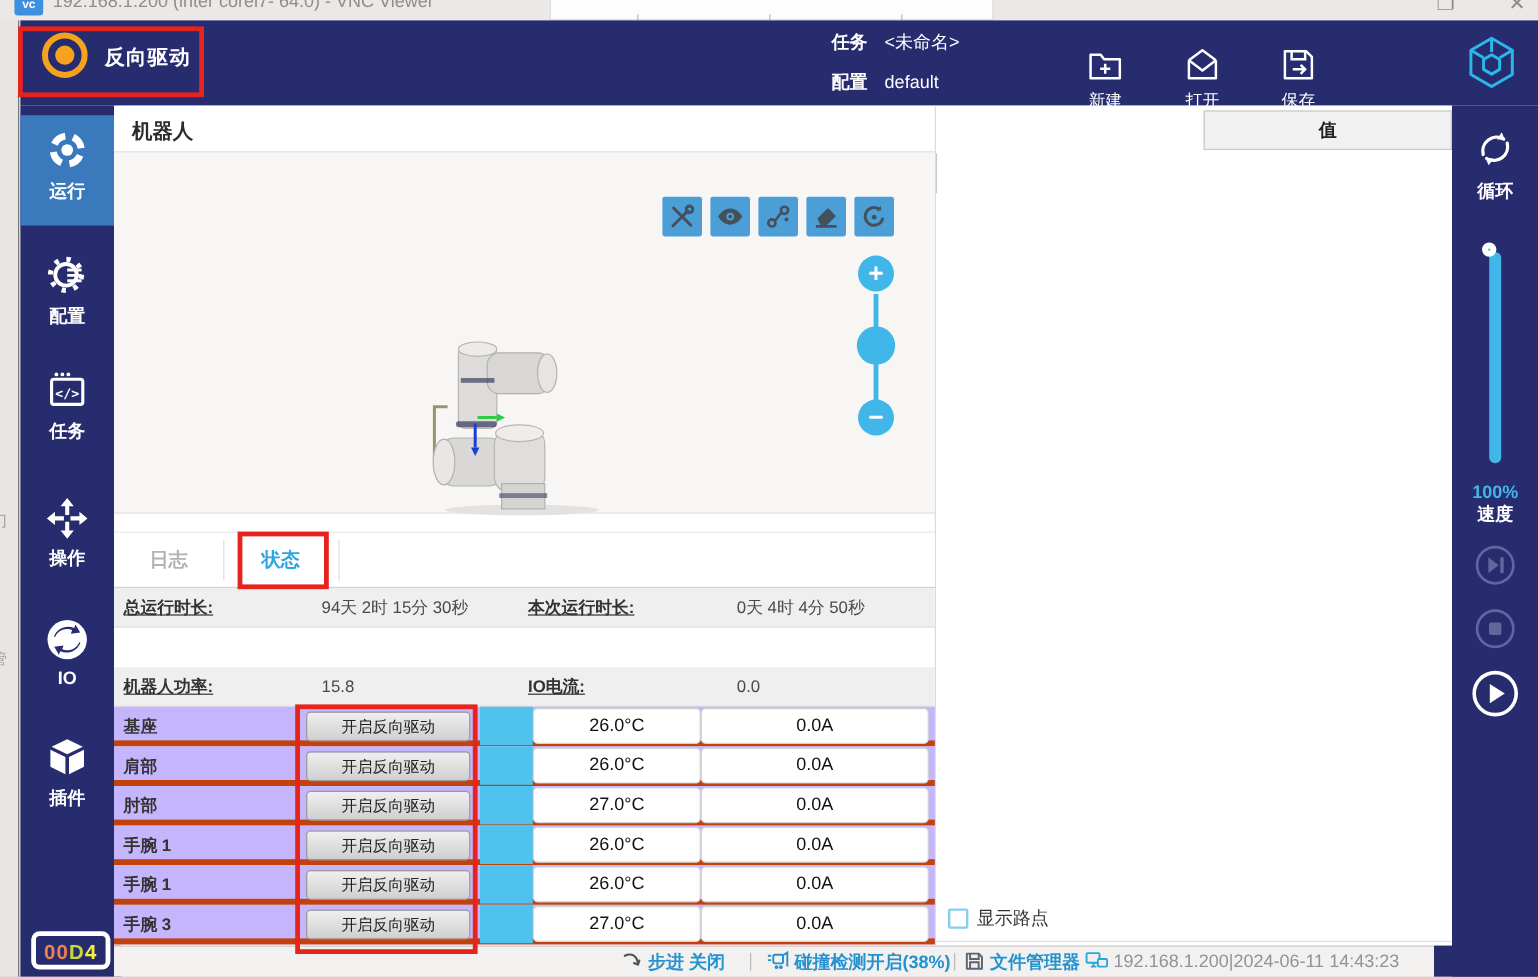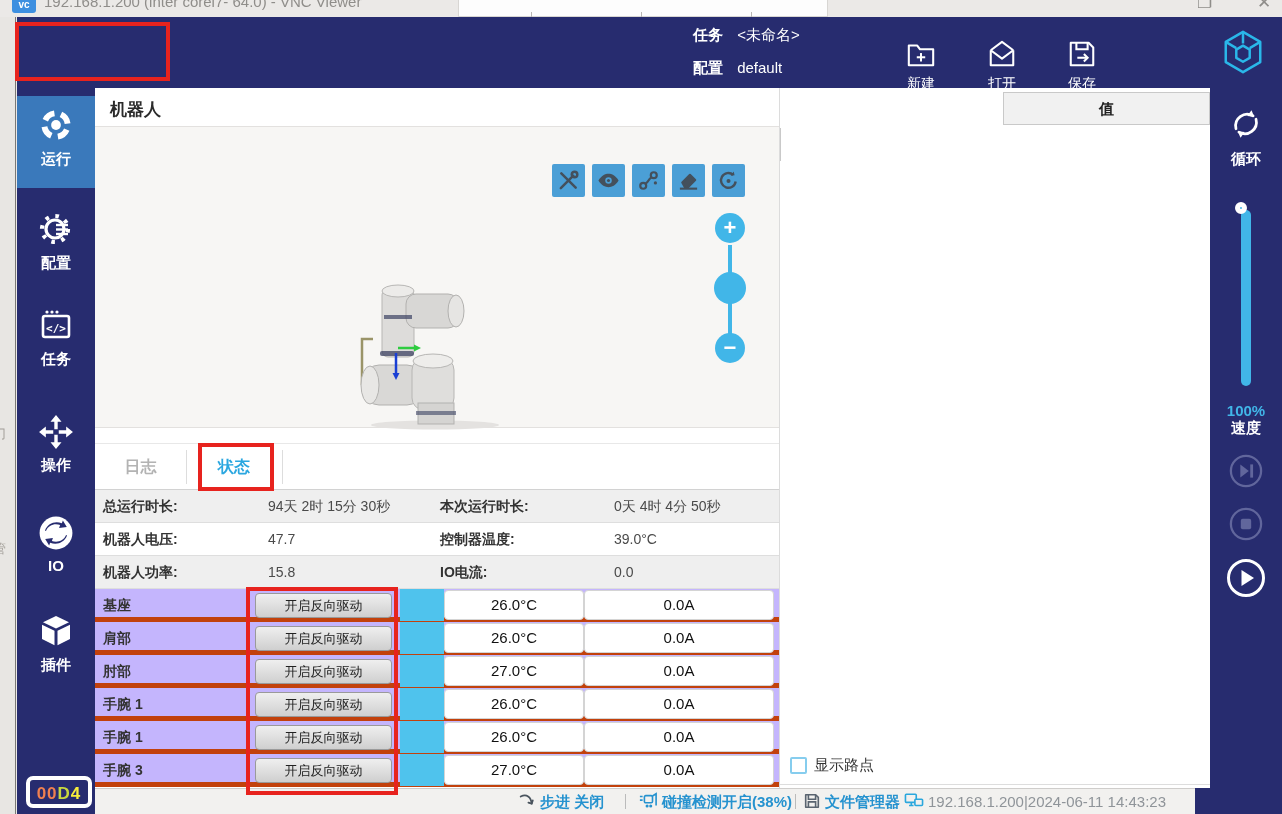--- a/index.html
+++ b/index.html
@@ -48,21 +48,21 @@
               font-size:22px; font-weight:bold; line-height:26px; text-align:center; cursor:pointer; }
   .zoom-track { position:absolute; left:633px; top:118px; width:4px; height:116px; background:#41b6e8; cursor:pointer; }
   .zoom-handle { position:absolute; left:619px; top:145px; width:32px; height:32px; border-radius:50%; background:#41b6e8; border:none; cursor:pointer; }
 
   .tabbar { position:absolute; left:0; top:355px; width:684px; height:47px; background:#fff; border-top:1px solid #e8e8e8; border-bottom:1px solid #d2d2d2; }
   .tab { position:absolute; top:0; height:46px; background:none; border:none; font-size:16px; font-weight:bold; cursor:pointer; }
   .tab-div { position:absolute; top:6px; width:1px; height:34px; background:#ddd; }
 
   .info-row { position:absolute; left:0; width:684px; height:33px; border-bottom:1px solid #dedede; font-size:14px; }
   .info-row .c { position:absolute; top:8px; white-space:nowrap; }
-  .ilab { font-weight:bold; color:#333; }
+  .ilab { font-weight:bold; color:#333;text-decoration:underline; }
   .ival { color:#4a4a4a; }
 
   .joint-row { position:absolute; left:0; width:684px; height:33px; border-bottom:5px solid #c2410c; background:#c4b5fd;padding-left:8px; }
   .j-name { position:absolute; left:8px; top:8px; font-size:14px; font-weight:bold; color:#333; white-space:nowrap; }
   .j-btn { position:absolute; left:160px; top:4px; width:137px; height:25px; background:linear-gradient(#efefef,#cfcfcf);
            border:1px solid #9a9a9a; border-radius:4px; font-size:13px; color:#222; cursor:pointer; font-family:"Liberation Sans",sans-serif; }
   .j-bar { position:absolute; left:305px; top:0; width:44px; height:32px; background:#4fc3ed; }
   .j-cell { position:absolute; top:1px; height:30px; background:#fff; border:1px solid #d4d4d4; border-radius:4px;
             text-align:center; line-height:28px; font-size:15px; color:#111; }
   .j-temp { left:349px; width:140px; }
@@ -106,20 +106,25 @@
     <div class="vnc-tab">
       <div class="vnc-tick" style="left:72px"></div>
       <div class="vnc-tick" style="left:182px"></div>
       <div class="vnc-tick" style="left:292px"></div>
     </div>
     <div class="win-glyph" style="left:1197px">❐</div>
     <div class="win-glyph" style="left:1257px">✕</div>
   </div>
 
   <div class="app-header">
+    <button class="rev-btn">
+      <span class="rev-donut"></span>
+      <span class="rev-core"></span>
+      <span class="rev-label">反向驱动</span>
+    </button>
 
     <div class="hdr-kv" style="left:676px; top:9px;text-align:center;">
       <span class="hdr-k">任务</span>
       <span>&lt;未命名&gt;</span>
     </div>
     <div class="hdr-kv" style="left:676px; top:42px;">
       <span class="hdr-k">配置</span>
       <span>default</span>
     </div>
 
@@ -326,26 +331,20 @@
       <div class="tab-div" style="left:91px"></div>
       <button class="tab" style="left:92px; width:94px; color:#2ba7e0;">状态</button>
       <div class="tab-div" style="left:187px"></div>
     </div>
 
     <div class="info-row" style="top:402px; background:#efefef;">
       <span class="c ilab" style="left:8px">总运行时长:</span>
       <span class="c ival" style="left:173px">94天 2时 15分 30秒</span>
       <span class="c ilab" style="left:345px">本次运行时长:</span>
       <span class="c ival" style="left:519px">0天 4时 4分 50秒</span>
-    </div>
-    <div class="info-row" style="top:435px; background:#ffffff;">
-      <span class="c ilab" style="left:8px">机器人电压:</span>
-      <span class="c ival" style="left:173px">47.7</span>
-      <span class="c ilab" style="left:345px">控制器温度:</span>
-      <span class="c ival" style="left:519px">39.0°C</span>
     </div>
     <div class="info-row" style="top:468px; background:#efefef;">
       <span class="c ilab" style="left:8px">机器人功率:</span>
       <span class="c ival" style="left:173px">15.8</span>
       <span class="c ilab" style="left:345px">IO电流:</span>
       <span class="c ival" style="left:519px">0.0</span>
     </div>
 
     <div class="joint-row" style="top:501px">
       <span class="j-name">基座</span>

